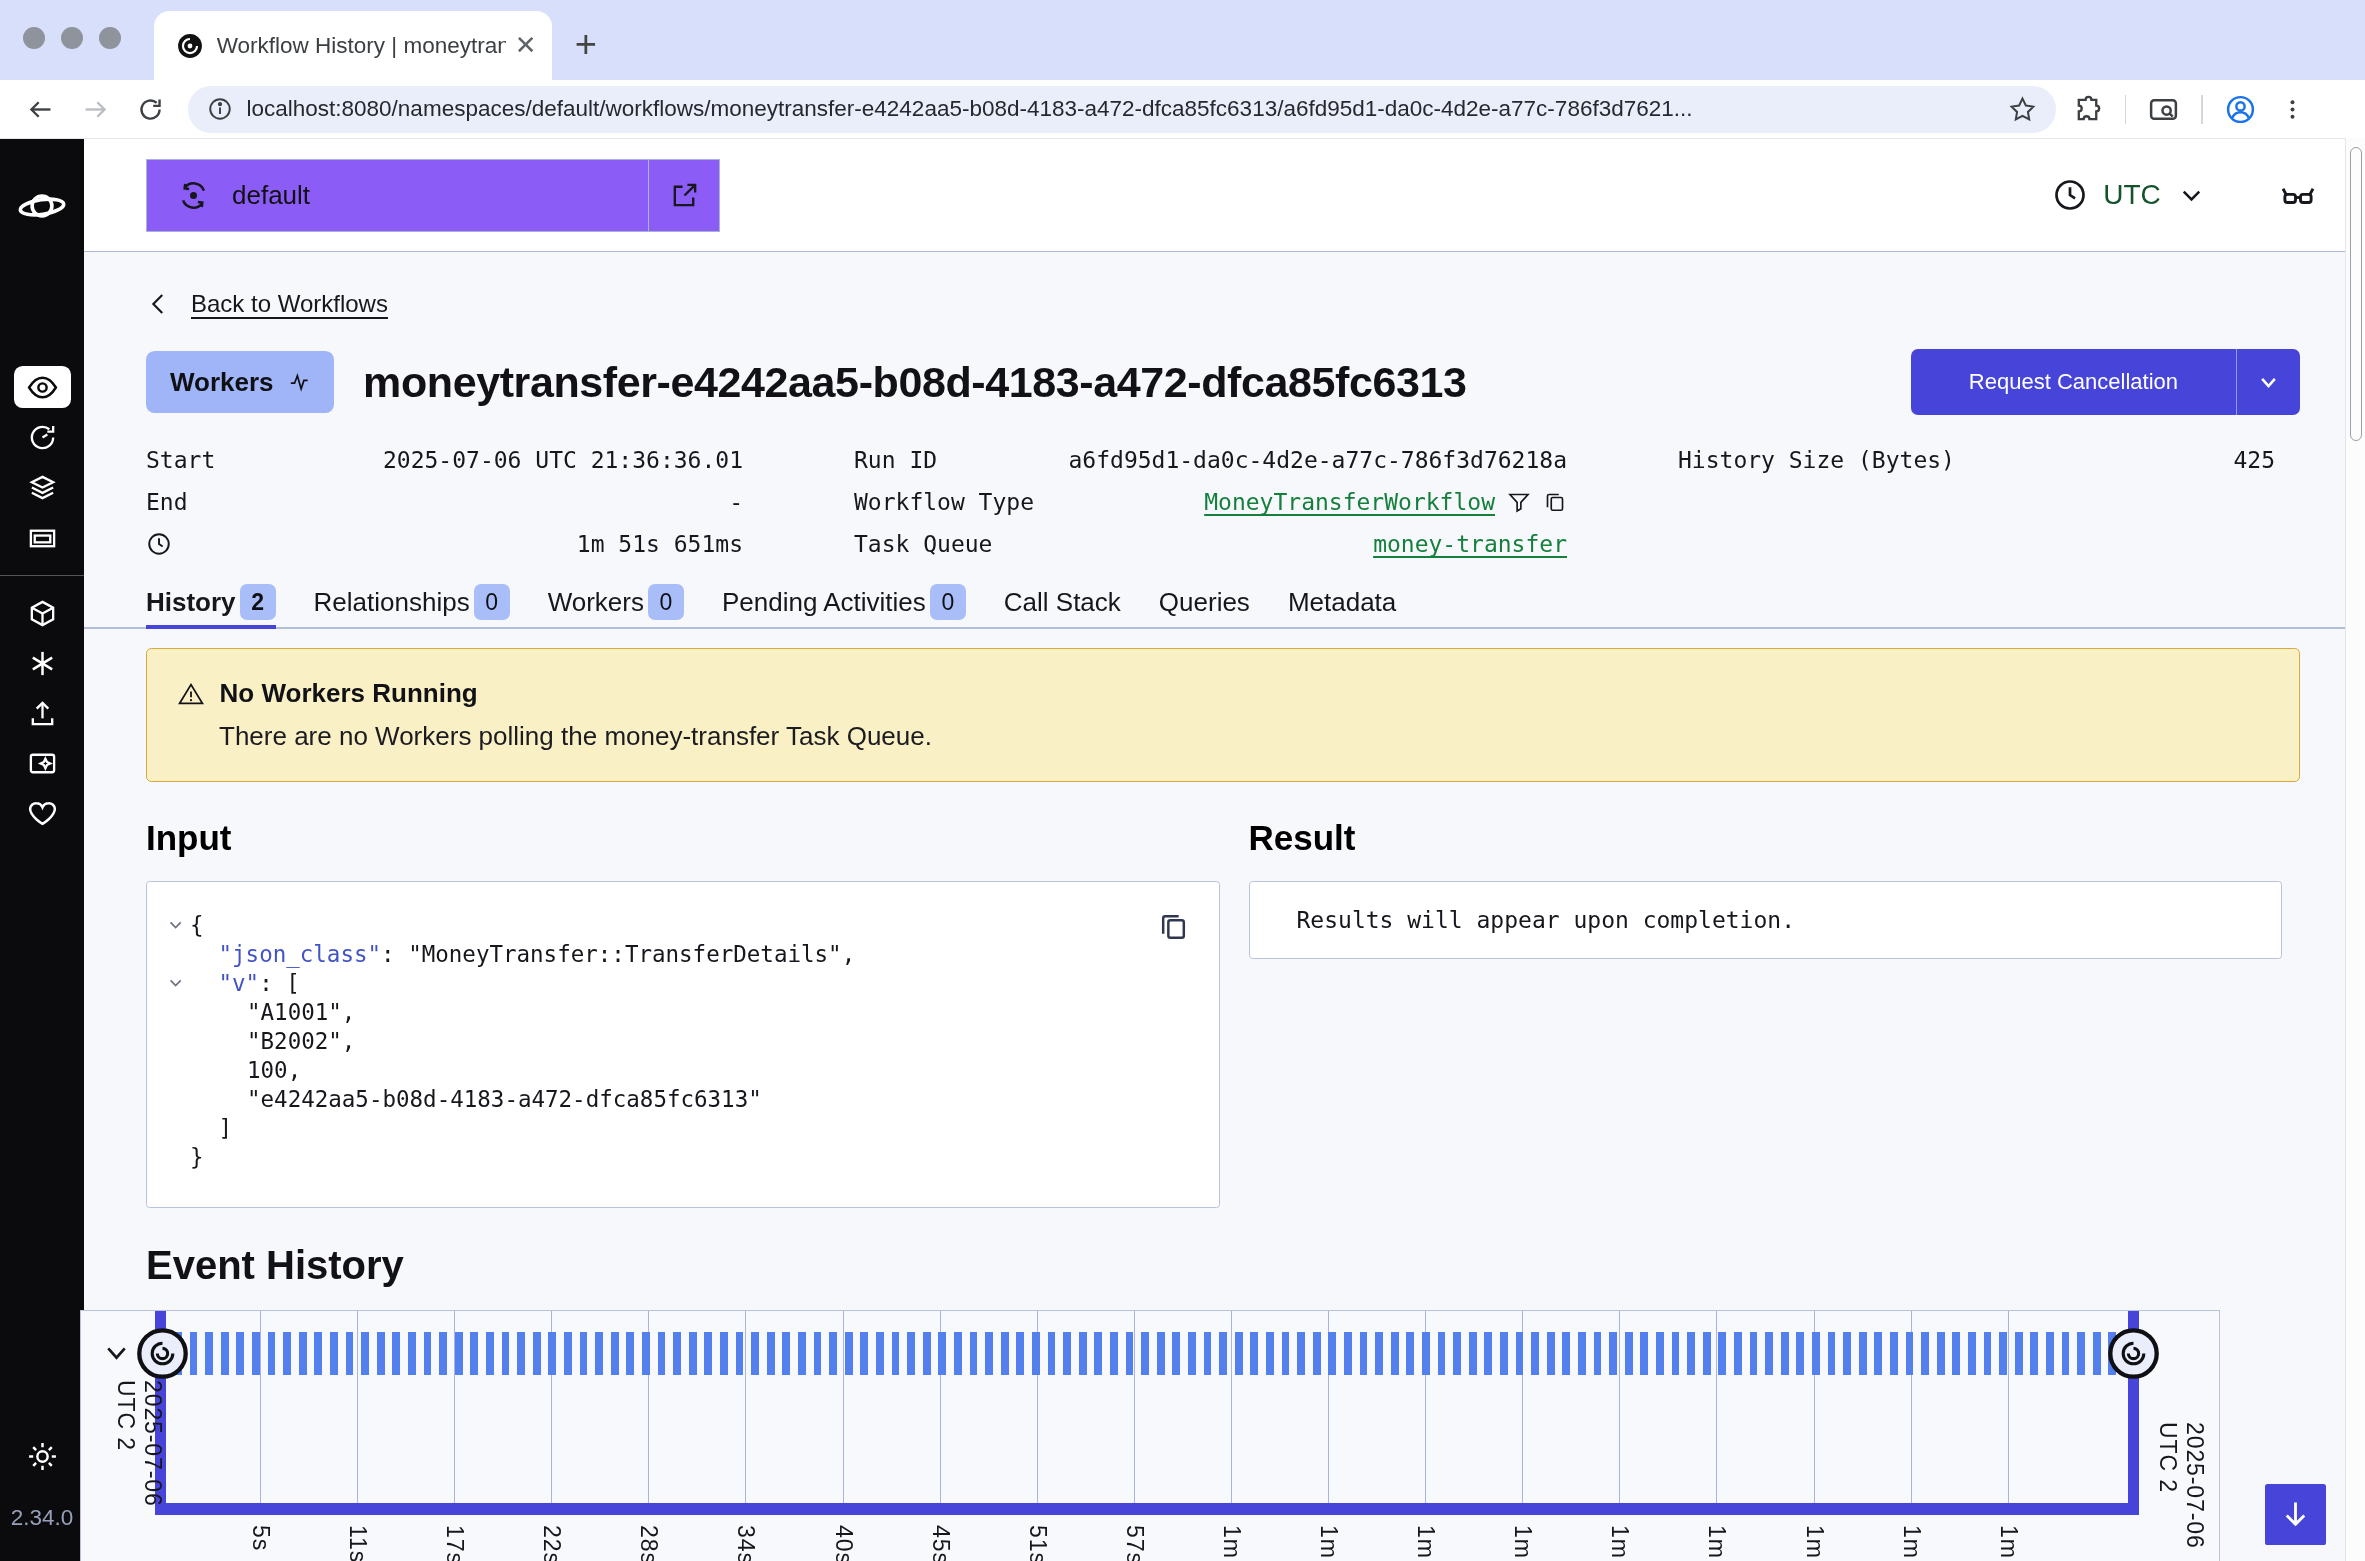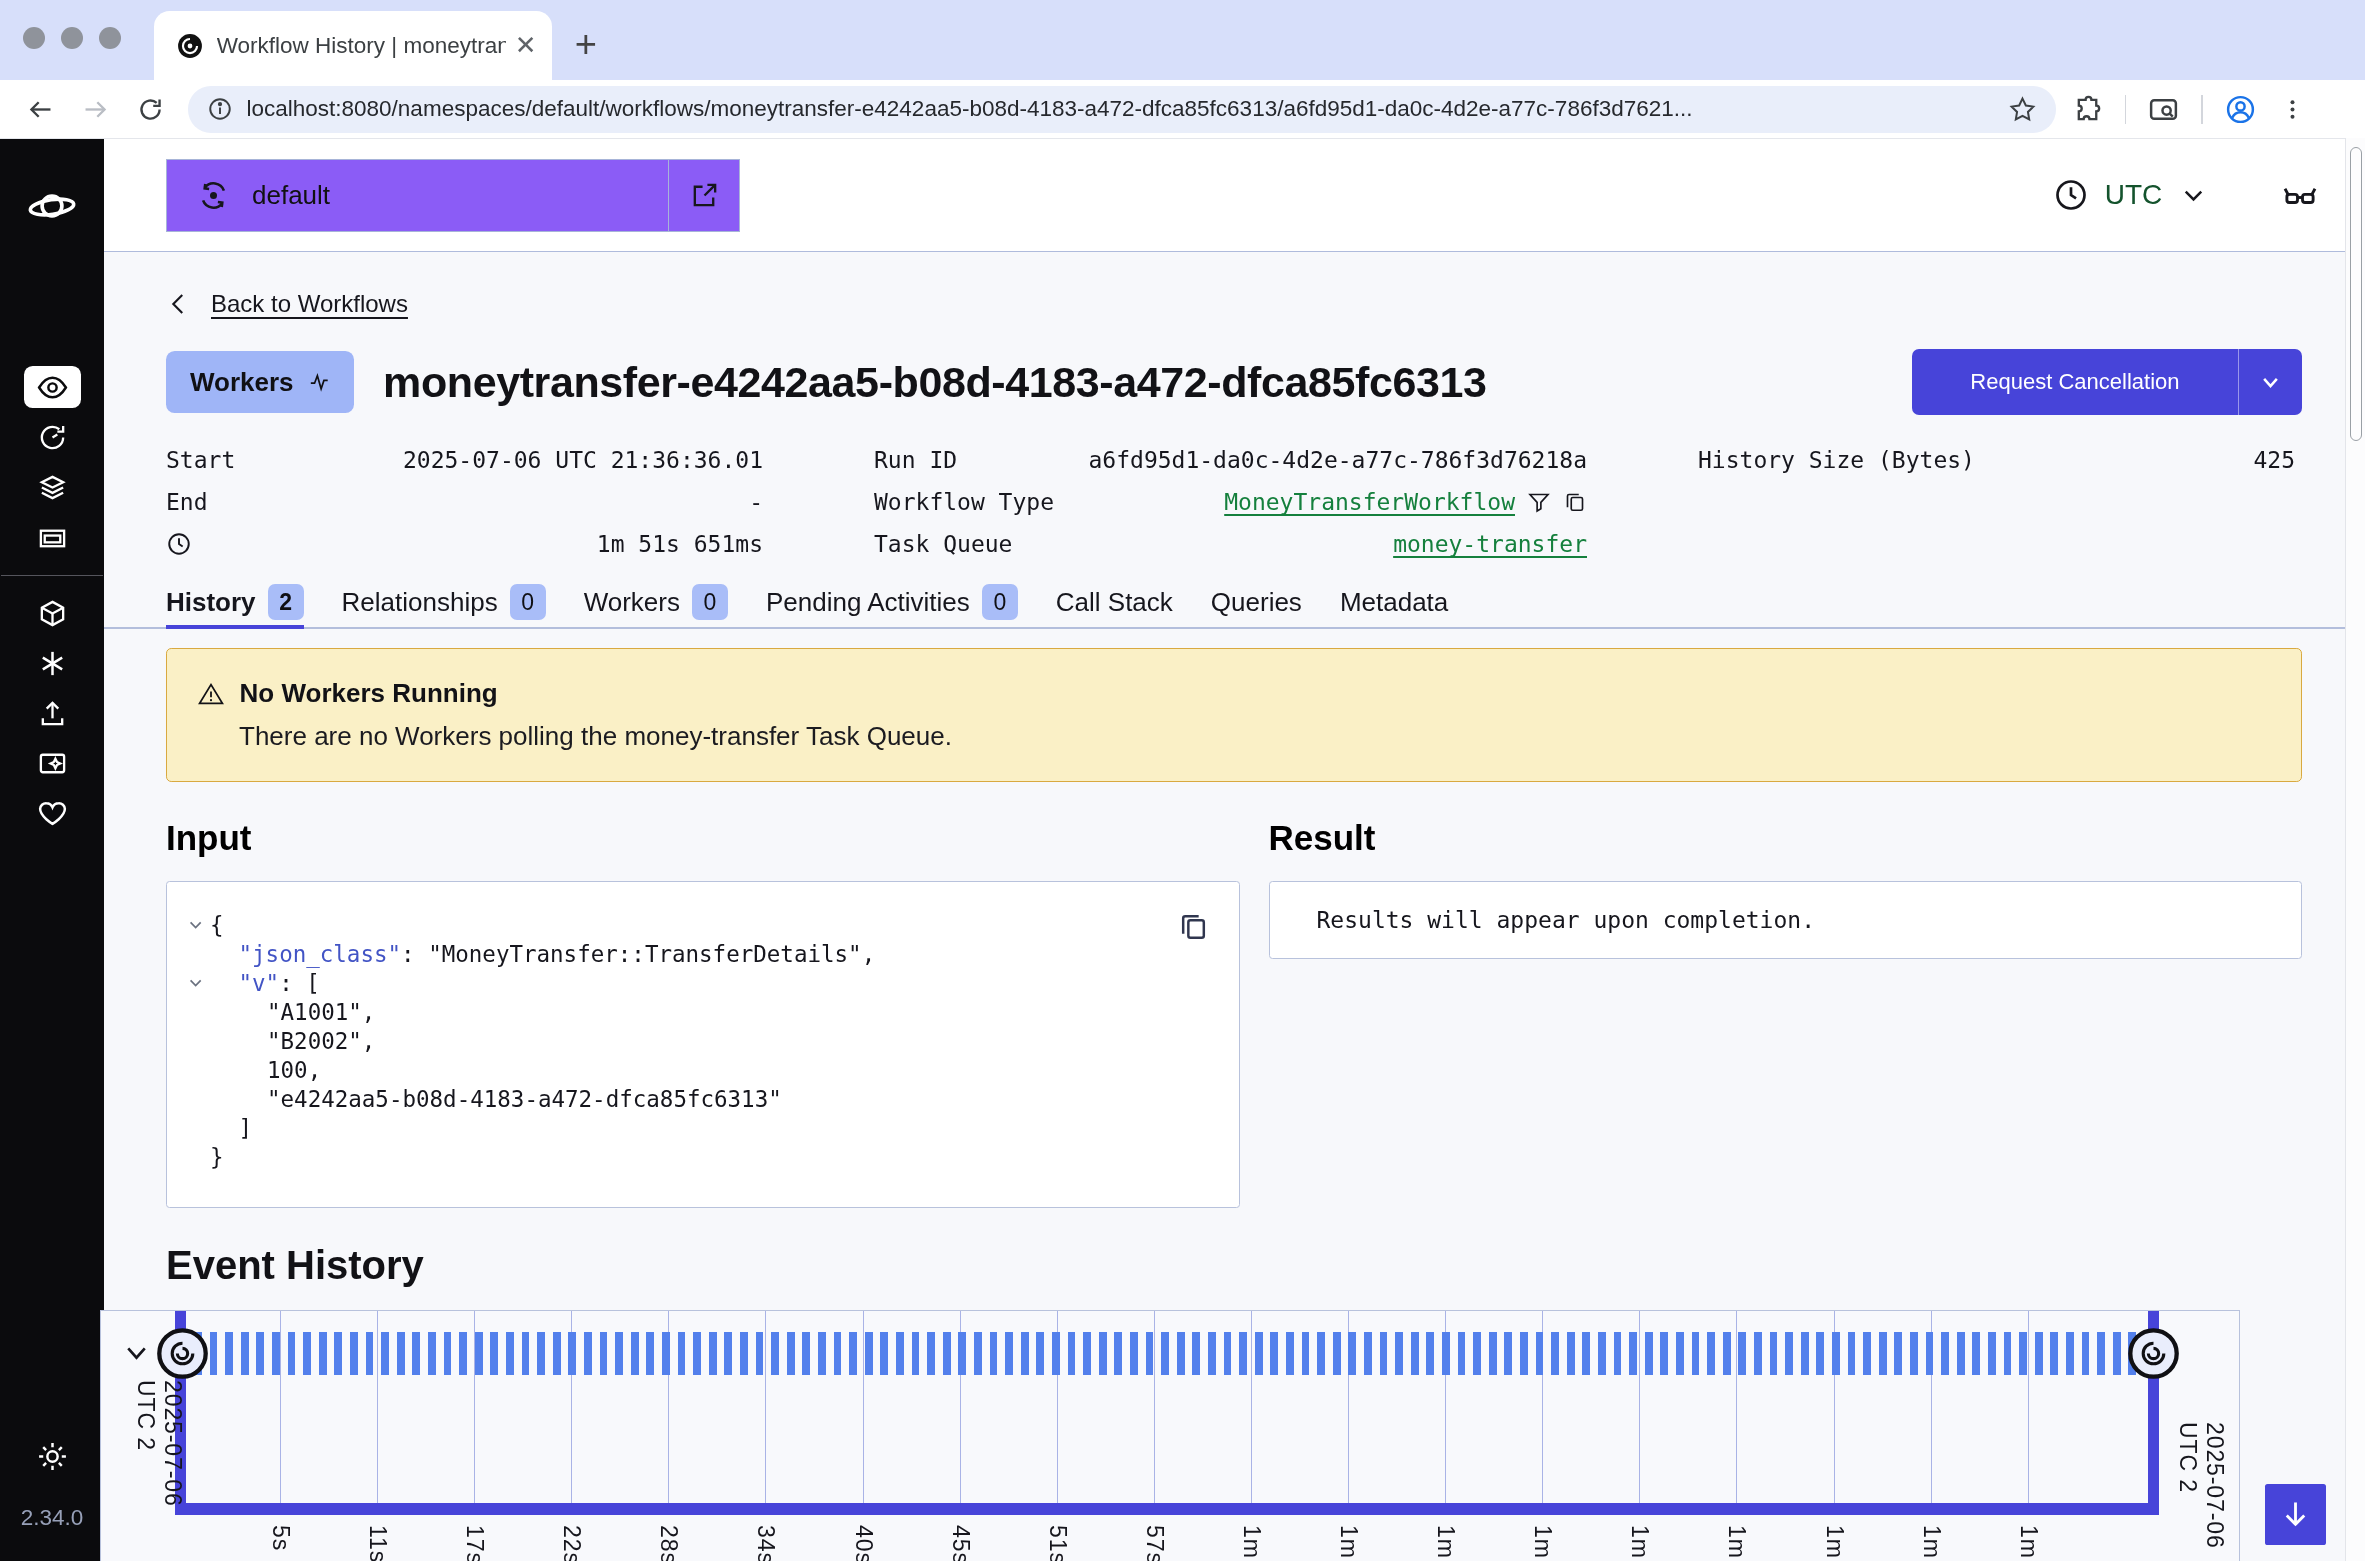--- a/index.html
+++ b/index.html
@@ -19,21 +19,21 @@
   .toolbar { height:59px; background:#fff; display:flex; align-items:center; border-bottom:0.9px solid #E4E6EB; }
   .nav-ic { margin-left:26px; display:flex; align-items:center; }
   .urlbar { margin-left:22.5px; width:1868px; height:47px; background:#E9EEFA; border-radius:23px;
             display:flex; align-items:center; padding:0 19px; }
   .urltext { font-size:22.5px; color:#26282D; margin-left:14px; flex:1; white-space:nowrap; overflow:hidden; }
   .tb-right { display:flex; align-items:center; margin-left:17.3px; gap:21px; }
   .vsep { width:1.7px; height:29px; background:#D3D6DC; }
 
   
   .app { display:flex; height:1423px; }
-  .rail { width:104px; background:#0B0B0D; display:flex; flex-direction:column; align-items:center; flex:none; }
+  .rail { width:84px; background:#0B0B0D; display:flex; flex-direction:column; align-items:center; flex:none; }
   .rail-logo { margin-top:43px; }
   .rail-group { display:flex; flex-direction:column; align-items:center; }
   .rail-item { width:57px; height:50px; display:flex; align-items:center; justify-content:center; color:#fff; }
   .rail-item.active { background:#fff; color:#0B0B0D; border-radius:8.6px; height:42px; margin:4.3px 0; }
   .rail-div { width:102px; height:1.7px; background:#55555C; margin:12px 0; }
   .rail-bottom { margin-top:auto; display:flex; flex-direction:column; align-items:center; }
   .version { color:#97A0B8; font-size:22.5px; margin:24px 0 31px; }
 
   .mainarea { flex:1; display:flex; flex-direction:column; background:#F7F8FB; position:relative; }
   .nsbar { height:121px; background:#fff; border-bottom:1.7px solid #AFBBDC; display:flex; align-items:center;
@@ -63,21 +63,21 @@
 
   .details { margin-top:24px; display:grid; grid-template-columns:597px 713px 597px; column-gap:111px;
              font-family:"DejaVu Sans Mono", monospace; font-size:23px; color:#16161D; }
   .dcol { display:flex; flex-direction:column; }
   .drow { height:42px; display:flex; align-items:center; justify-content:space-between; }
   .dval { text-align:right; }
   .dlink { text-decoration:underline; text-underline-offset:4.3px; color:#15803d; }
   .dval-icons { display:flex; align-items:center; gap:12px; }
 
   .tabs-row { margin-top:12px; display:flex; align-items:center; gap:38px; height:50px; font-size:26px; }
-  .tab-item { display:flex; align-items:center; gap:12px; height:50px; position:relative; color:#16161D; }
+  .tab-item { display:flex; align-items:center; gap:4px; height:50px; position:relative; color:#16161D; }
   .tab-item.active { font-weight:700; }
   .tab-item.active::after { content:""; position:absolute; left:0; right:0; bottom:-1.7px; height:4.3px; background:#4744D9; }
   .count-badge { background:#A9BDF8; border-radius:7px; min-width:36px; height:36px; padding:0 7px;
                  display:flex; align-items:center; justify-content:center; font-size:23px; color:#101014; }
   .tabs-divider { height:1.7px; background:#B3BEDC; }
 
   .banner { margin-top:19px; background:#FAF0C6; border:1.7px solid #D9A940; border-radius:5.2px; padding:29px 31px; }
   .banner-head { display:flex; align-items:center; gap:15.6px; font-size:26px; font-weight:700; color:#121216; }
   .banner-msg { font-size:26px; color:#1B1B20; margin:12px 0 0 41px; }
 

